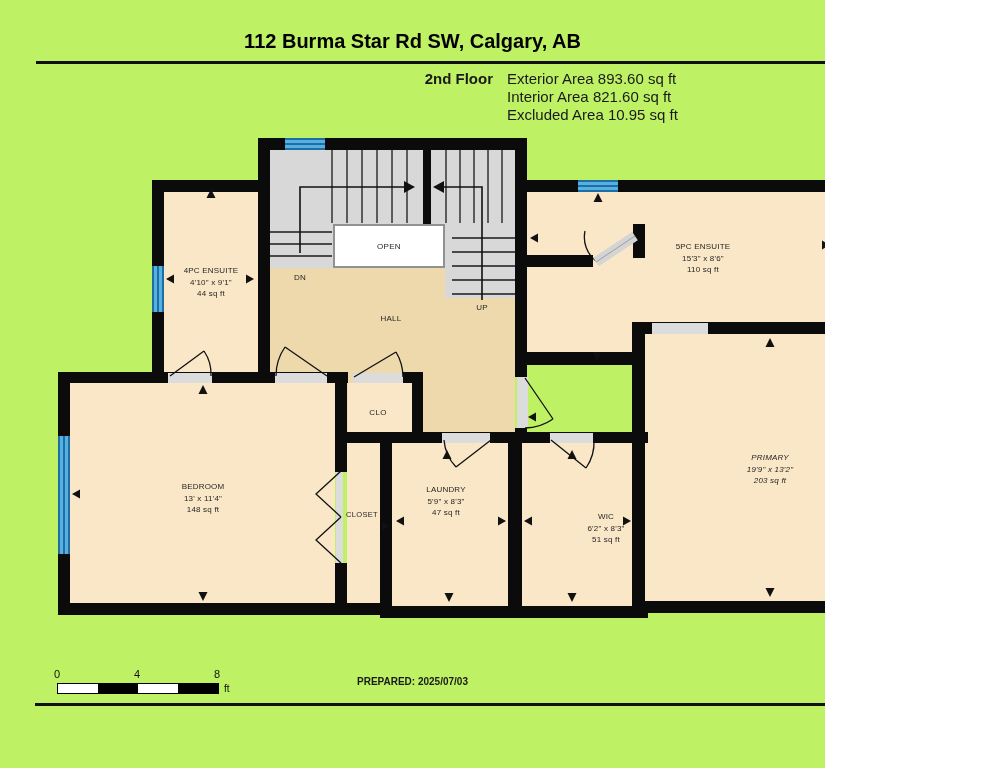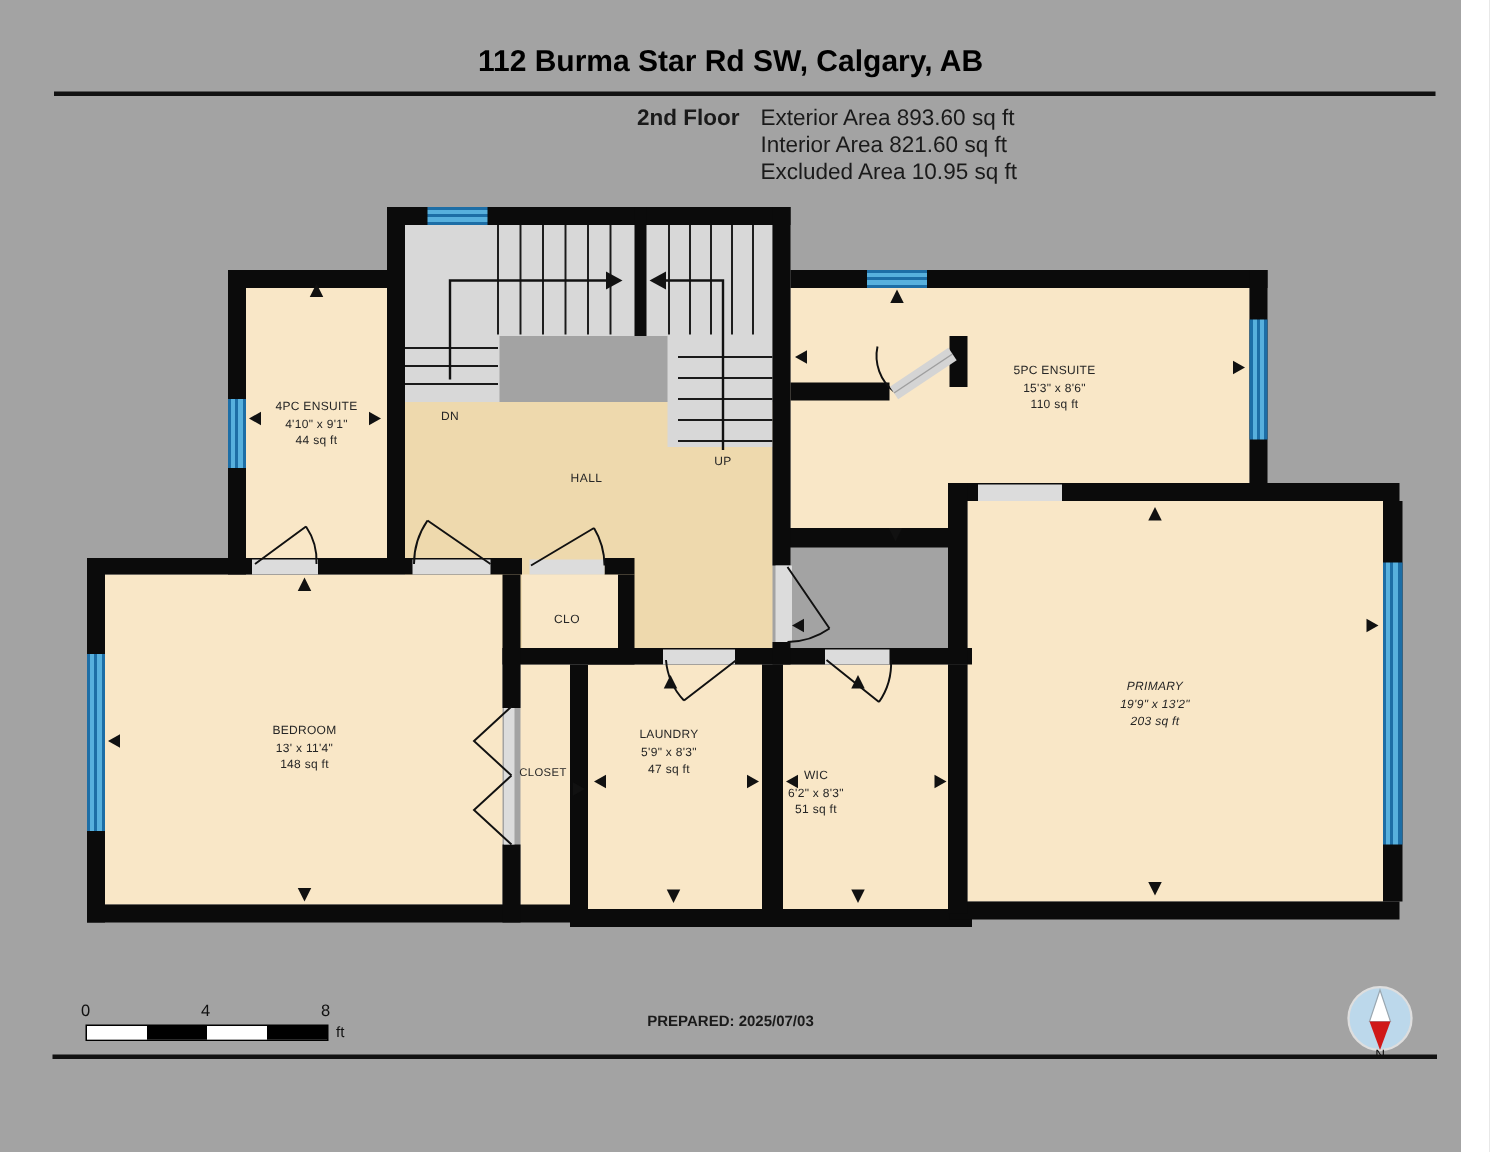--- a/index.html
+++ b/index.html
@@ -1,16 +1,16 @@
 <!DOCTYPE html>
 <html><head>
 <meta charset="utf-8">
 <style>
   html,body{margin:0;padding:0;background:#ffffff;}
-  #page{position:relative;width:974px;height:768px;background:#a3a3a3;overflow:hidden;
+  #page{position:relative;width:825px;height:768px;background:#bef264;overflow:hidden;
         font-family:"Liberation Sans", sans-serif;color:#111;}
   .wall{position:absolute;background:#0b0b0b;}
   .floor{position:absolute;background:#f9e7c7;}
   .floor-hall{position:absolute;background:#eed9ad;}
   .stair{position:absolute;background:#d8d8d8;}
   .opening{position:absolute;background:#dcdcdc;}
   .win-v{position:absolute;background:linear-gradient(to right,#1d6ea6 0 2px,#57b0dd 2px 5px,#1d6ea6 5px 7px,#57b0dd 7px 10px,#1d6ea6 10px 100%);}
   .win-h{position:absolute;background:linear-gradient(to bottom,#1d6ea6 0 2px,#57b0dd 2px 5px,#1d6ea6 5px 7px,#57b0dd 7px 10px,#1d6ea6 10px 100%);}
   .open-box{position:absolute;background:#ffffff;border:2px solid #919191;display:flex;align-items:center;justify-content:center;}
   .rlabel{position:absolute;transform:translateX(-50%);text-align:center;font-size:8px;
@@ -96,20 +96,23 @@
 
   <div class="opening" style="left:652px;top:323px;width:56px;height:11px;"></div>
   <div class="opening" style="left:168px;top:373px;width:44px;height:10px;"></div>
   <div class="opening" style="left:275px;top:373px;width:52px;height:10px;"></div>
   <div class="opening" style="left:353px;top:373px;width:50px;height:10px;"></div>
   <div class="opening" style="left:442px;top:433px;width:48px;height:10px;"></div>
   <div class="opening" style="left:550px;top:433px;width:43px;height:10px;"></div>
   <div class="opening" style="left:517px;top:377px;width:11px;height:51px;"></div>
   <div class="opening" style="left:336px;top:472px;width:7px;height:91px;"></div>
 
+  <div class="open-box" style="left:333px;top:224px;width:108px;height:40px;">
+    <span class="slabel" style="position:static;transform:none;">OPEN</span>
+  </div>
 
   <svg width="993" height="768" viewBox="0 0 993 768">
     <g stroke="#1a1a1a" stroke-width="1.3" fill="none">
       <path d="M332 150V223 M347 150V223 M362 150V223 M377 150V223 M392 150V223 M407 150V223"></path>
       <path d="M446 150V223 M460 150V223 M474 150V223 M488 150V223 M502 150V223"></path>
       <path d="M270 232H332 M270 244H332 M270 256H332"></path>
       <path d="M452 238H515 M452 252H515 M452 266H515 M452 280H515 M452 294H515"></path>
     </g>
     <g stroke="#111" stroke-width="1.6" fill="#111">
       <path d="M300 253 L300 187 L406 187" fill="none"></path>
@@ -183,21 +186,21 @@
   <div class="rlabel" style="left:770px;top:452px;font-style:italic;">
     <div>PRIMARY</div>
     <div>19'9" x 13'2"</div>
     <div>203 sq ft</div>
   </div>
   <div class="rlabel" style="left:446px;top:484px;">
     <div>LAUNDRY</div>
     <div>5'9" x 8'3"</div>
     <div>47 sq ft</div>
   </div>
-  <div class="rlabel" style="left:544px;top:511px;">
+  <div class="rlabel" style="left:606px;top:511px;">
     <div>WIC</div>
     <div>6'2" x 8'3"</div>
     <div>51 sq ft</div>
   </div>
   <div class="slabel" style="left:378px;top:408px;">CLO</div>
   <div class="slabel" style="left:362px;top:510px;font-size:7.5px;">CLOSET</div>
   <div class="slabel" style="left:391px;top:314px;">HALL</div>
   <div class="slabel" style="left:300px;top:273px;">DN</div>
   <div class="slabel" style="left:482px;top:303px;">UP</div>
 

